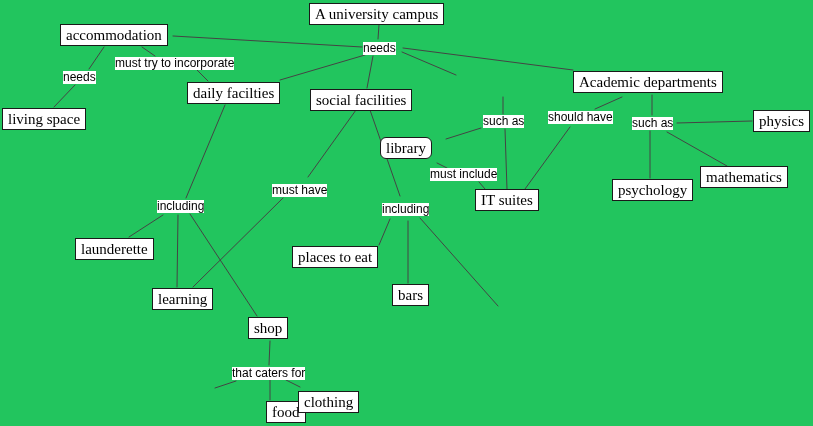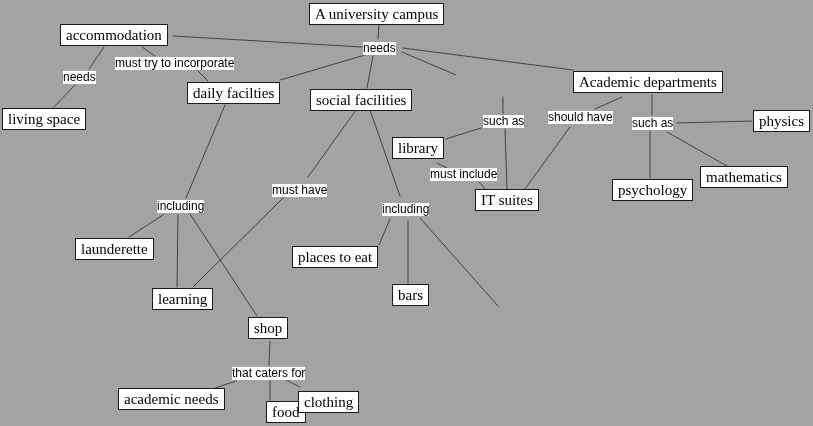--- a/index.html
+++ b/index.html
@@ -4,21 +4,21 @@
 <style>
   html, body {
     margin: 0;
     padding: 0;
     background: #ffffff;
   }
   #canvas {
     position: relative;
     width: 813px;
     height: 426px;
-    background: #a3a3a3;
+    background: #22c55e;
     font-family: "Liberation Serif", serif;
     overflow: hidden;
   }
   #lines {
     position: absolute;
     left: 0;
     top: 0;
     width: 813px;
     height: 426px;
   }
@@ -93,30 +93,29 @@
     <line x1="286" y1="380" x2="300" y2="387"></line>
   </svg>
 
   <div class="node" style="left:309px; top:3px;">A university campus</div>
   <div class="node" style="left:60px;  top:24px;">accommodation</div>
   <div class="node" style="left:2px;   top:108px;">living space</div>
   <div class="node" style="left:187px; top:82px;">daily facilties</div>
   <div class="node" style="left:310px; top:89px;">social facilities</div>
   <div class="node" style="left:573px; top:71px;">Academic departments</div>
   <div class="node" style="left:753px; top:110px;">physics</div>
-  <div class="node" style="left:392px; top:137px;">library</div>
+  <div class="node" style="left:380px; top:137px;border-radius:6px;">library</div>
   <div class="node" style="left:475px; top:189px;">IT suites</div>
   <div class="node" style="left:612px; top:179px;">psychology</div>
   <div class="node" style="left:700px; top:166px;">mathematics</div>
   <div class="node" style="left:75px;  top:238px;">launderette</div>
   <div class="node" style="left:152px; top:288px;">learning</div>
   <div class="node" style="left:292px; top:246px;">places to eat</div>
   <div class="node" style="left:392px; top:284px;">bars</div>
   <div class="node" style="left:248px; top:317px;">shop</div>
-  <div class="node" style="left:118px; top:388px;">academic needs</div>
   <div class="node" style="left:252px; top:401px;margin-left:14px;">food</div>
   <div class="node" style="left:298px; top:391px;">clothing</div>
 
   <div class="edge-label" style="left:363px; top:42px;">needs</div>
   <div class="edge-label" style="left:63px;  top:71px;">needs</div>
   <div class="edge-label" style="left:115px; top:57px;">must try to incorporate</div>
   <div class="edge-label" style="left:483px; top:115px;">such as</div>
   <div class="edge-label" style="left:548px; top:111px;">should have</div>
   <div class="edge-label" style="left:632px; top:117px;">such as</div>
   <div class="edge-label" style="left:272px; top:184px;">must have</div>

